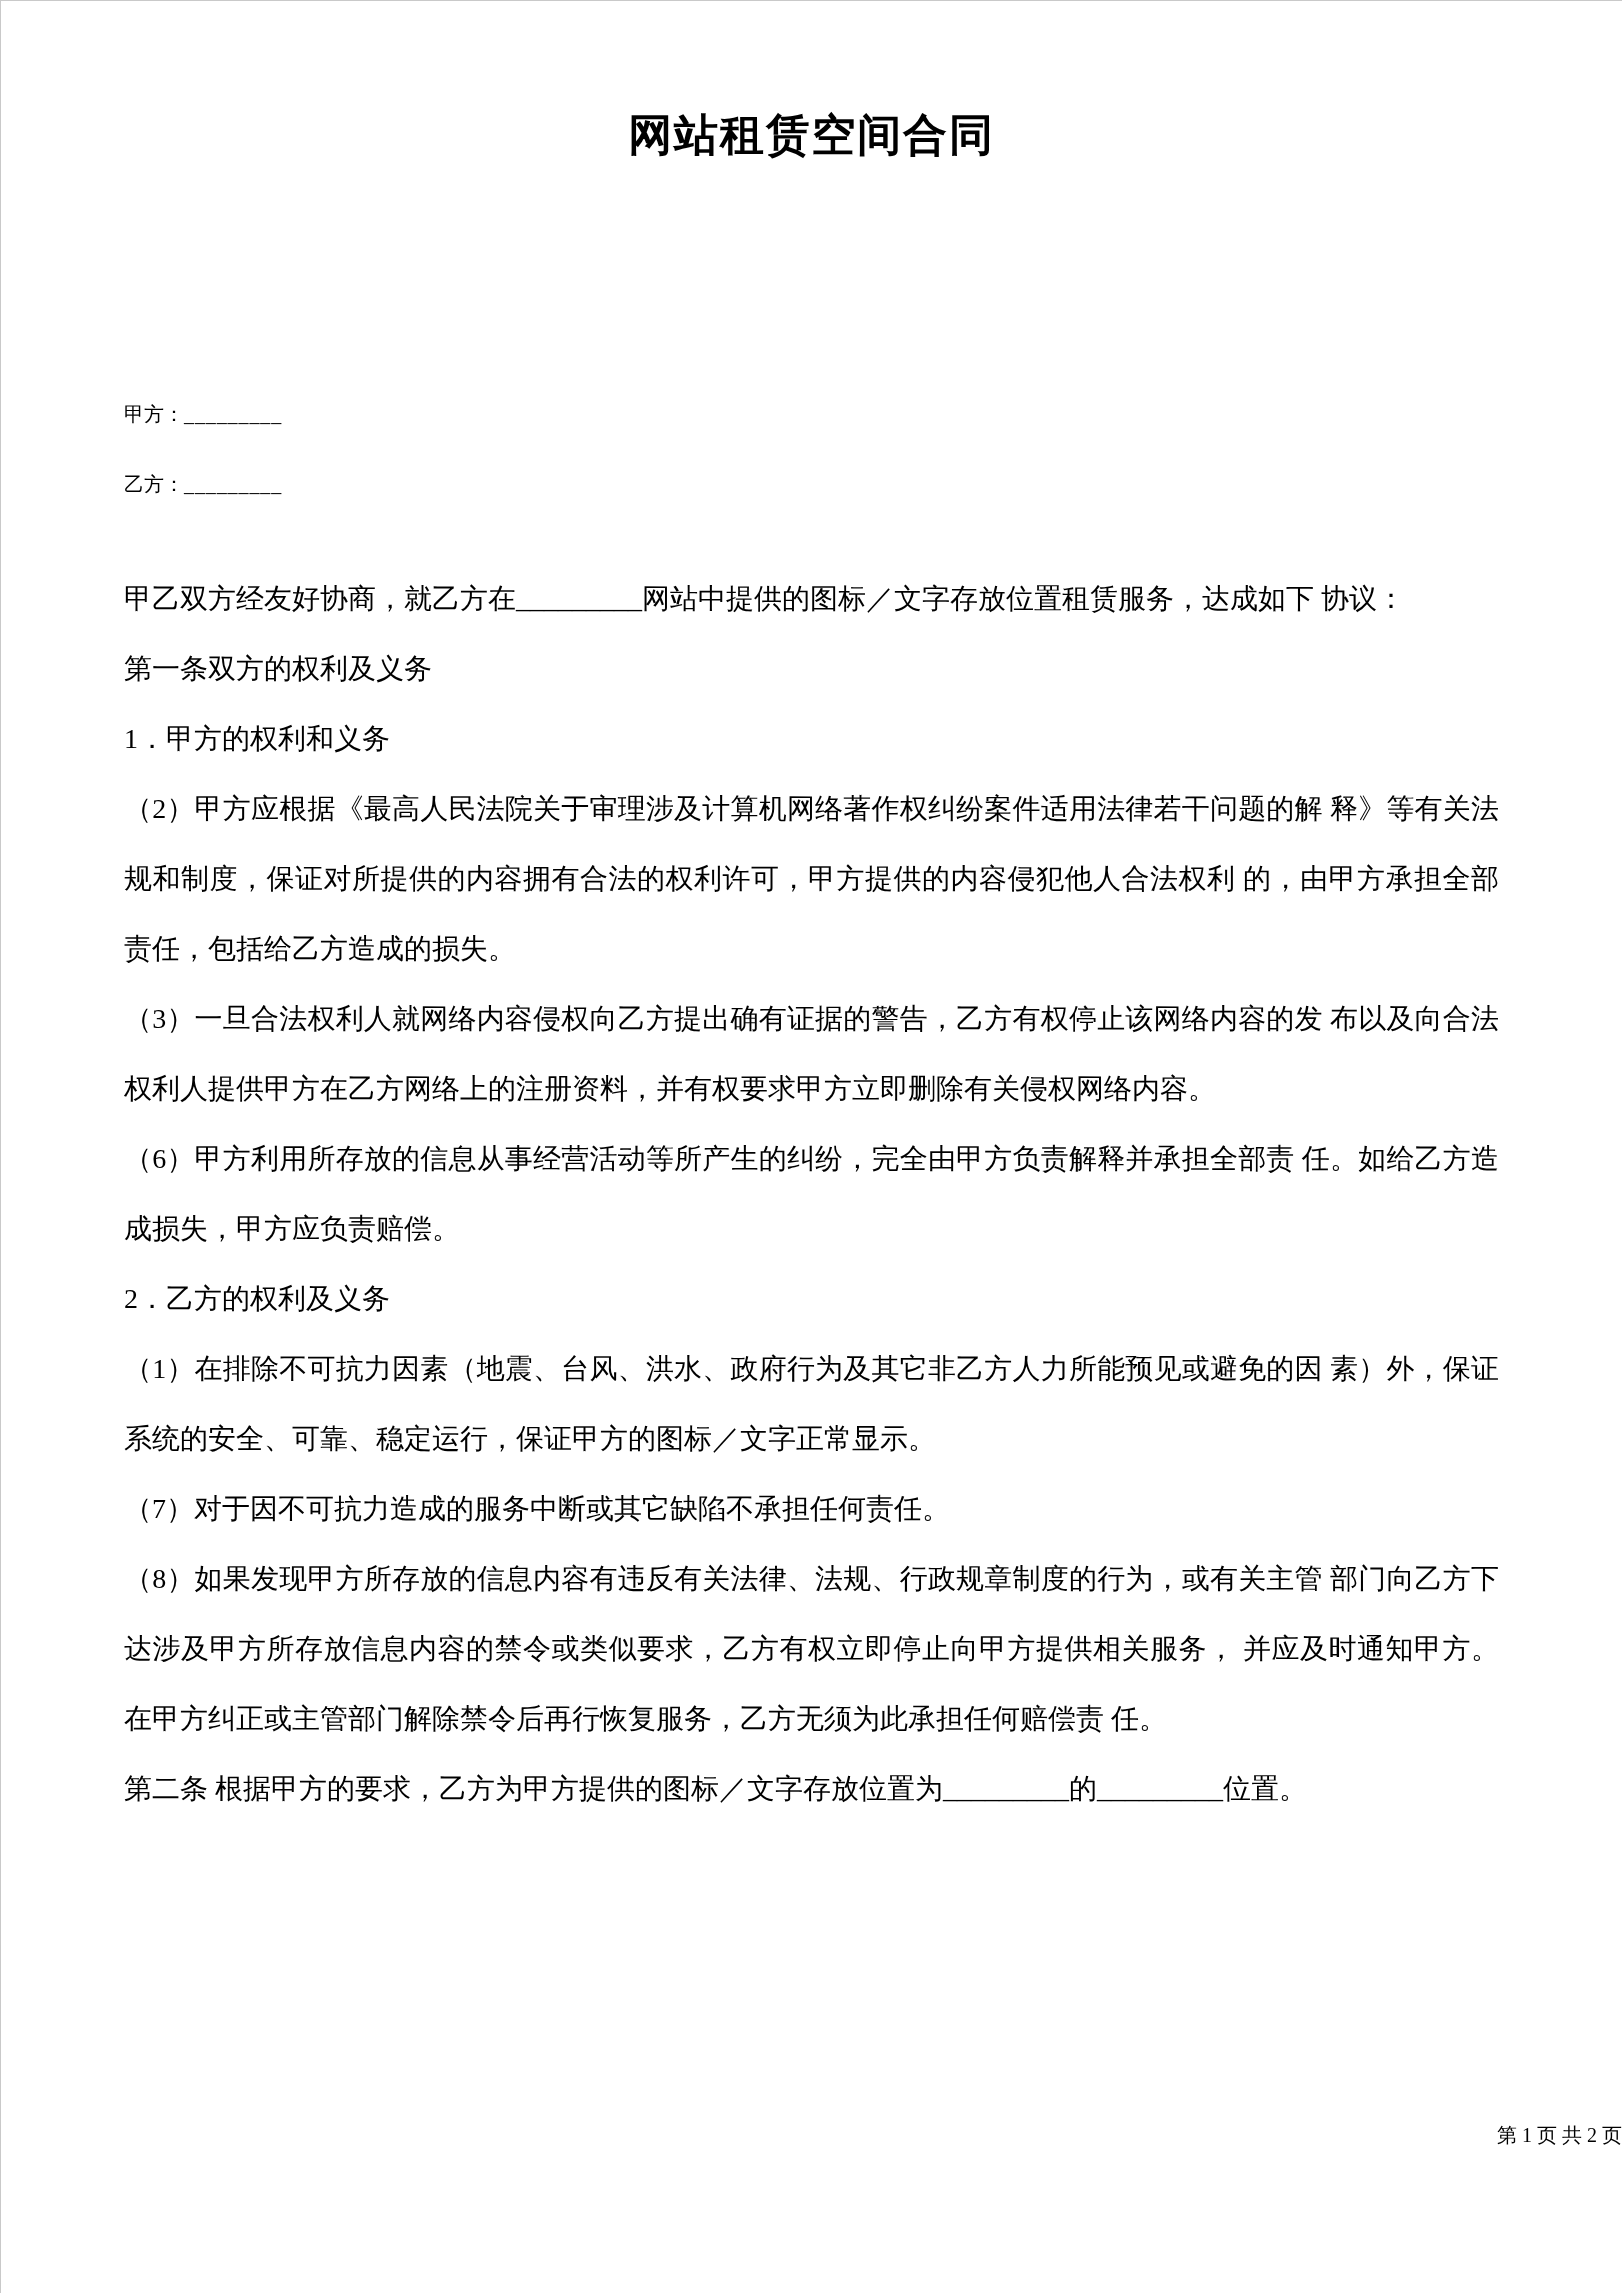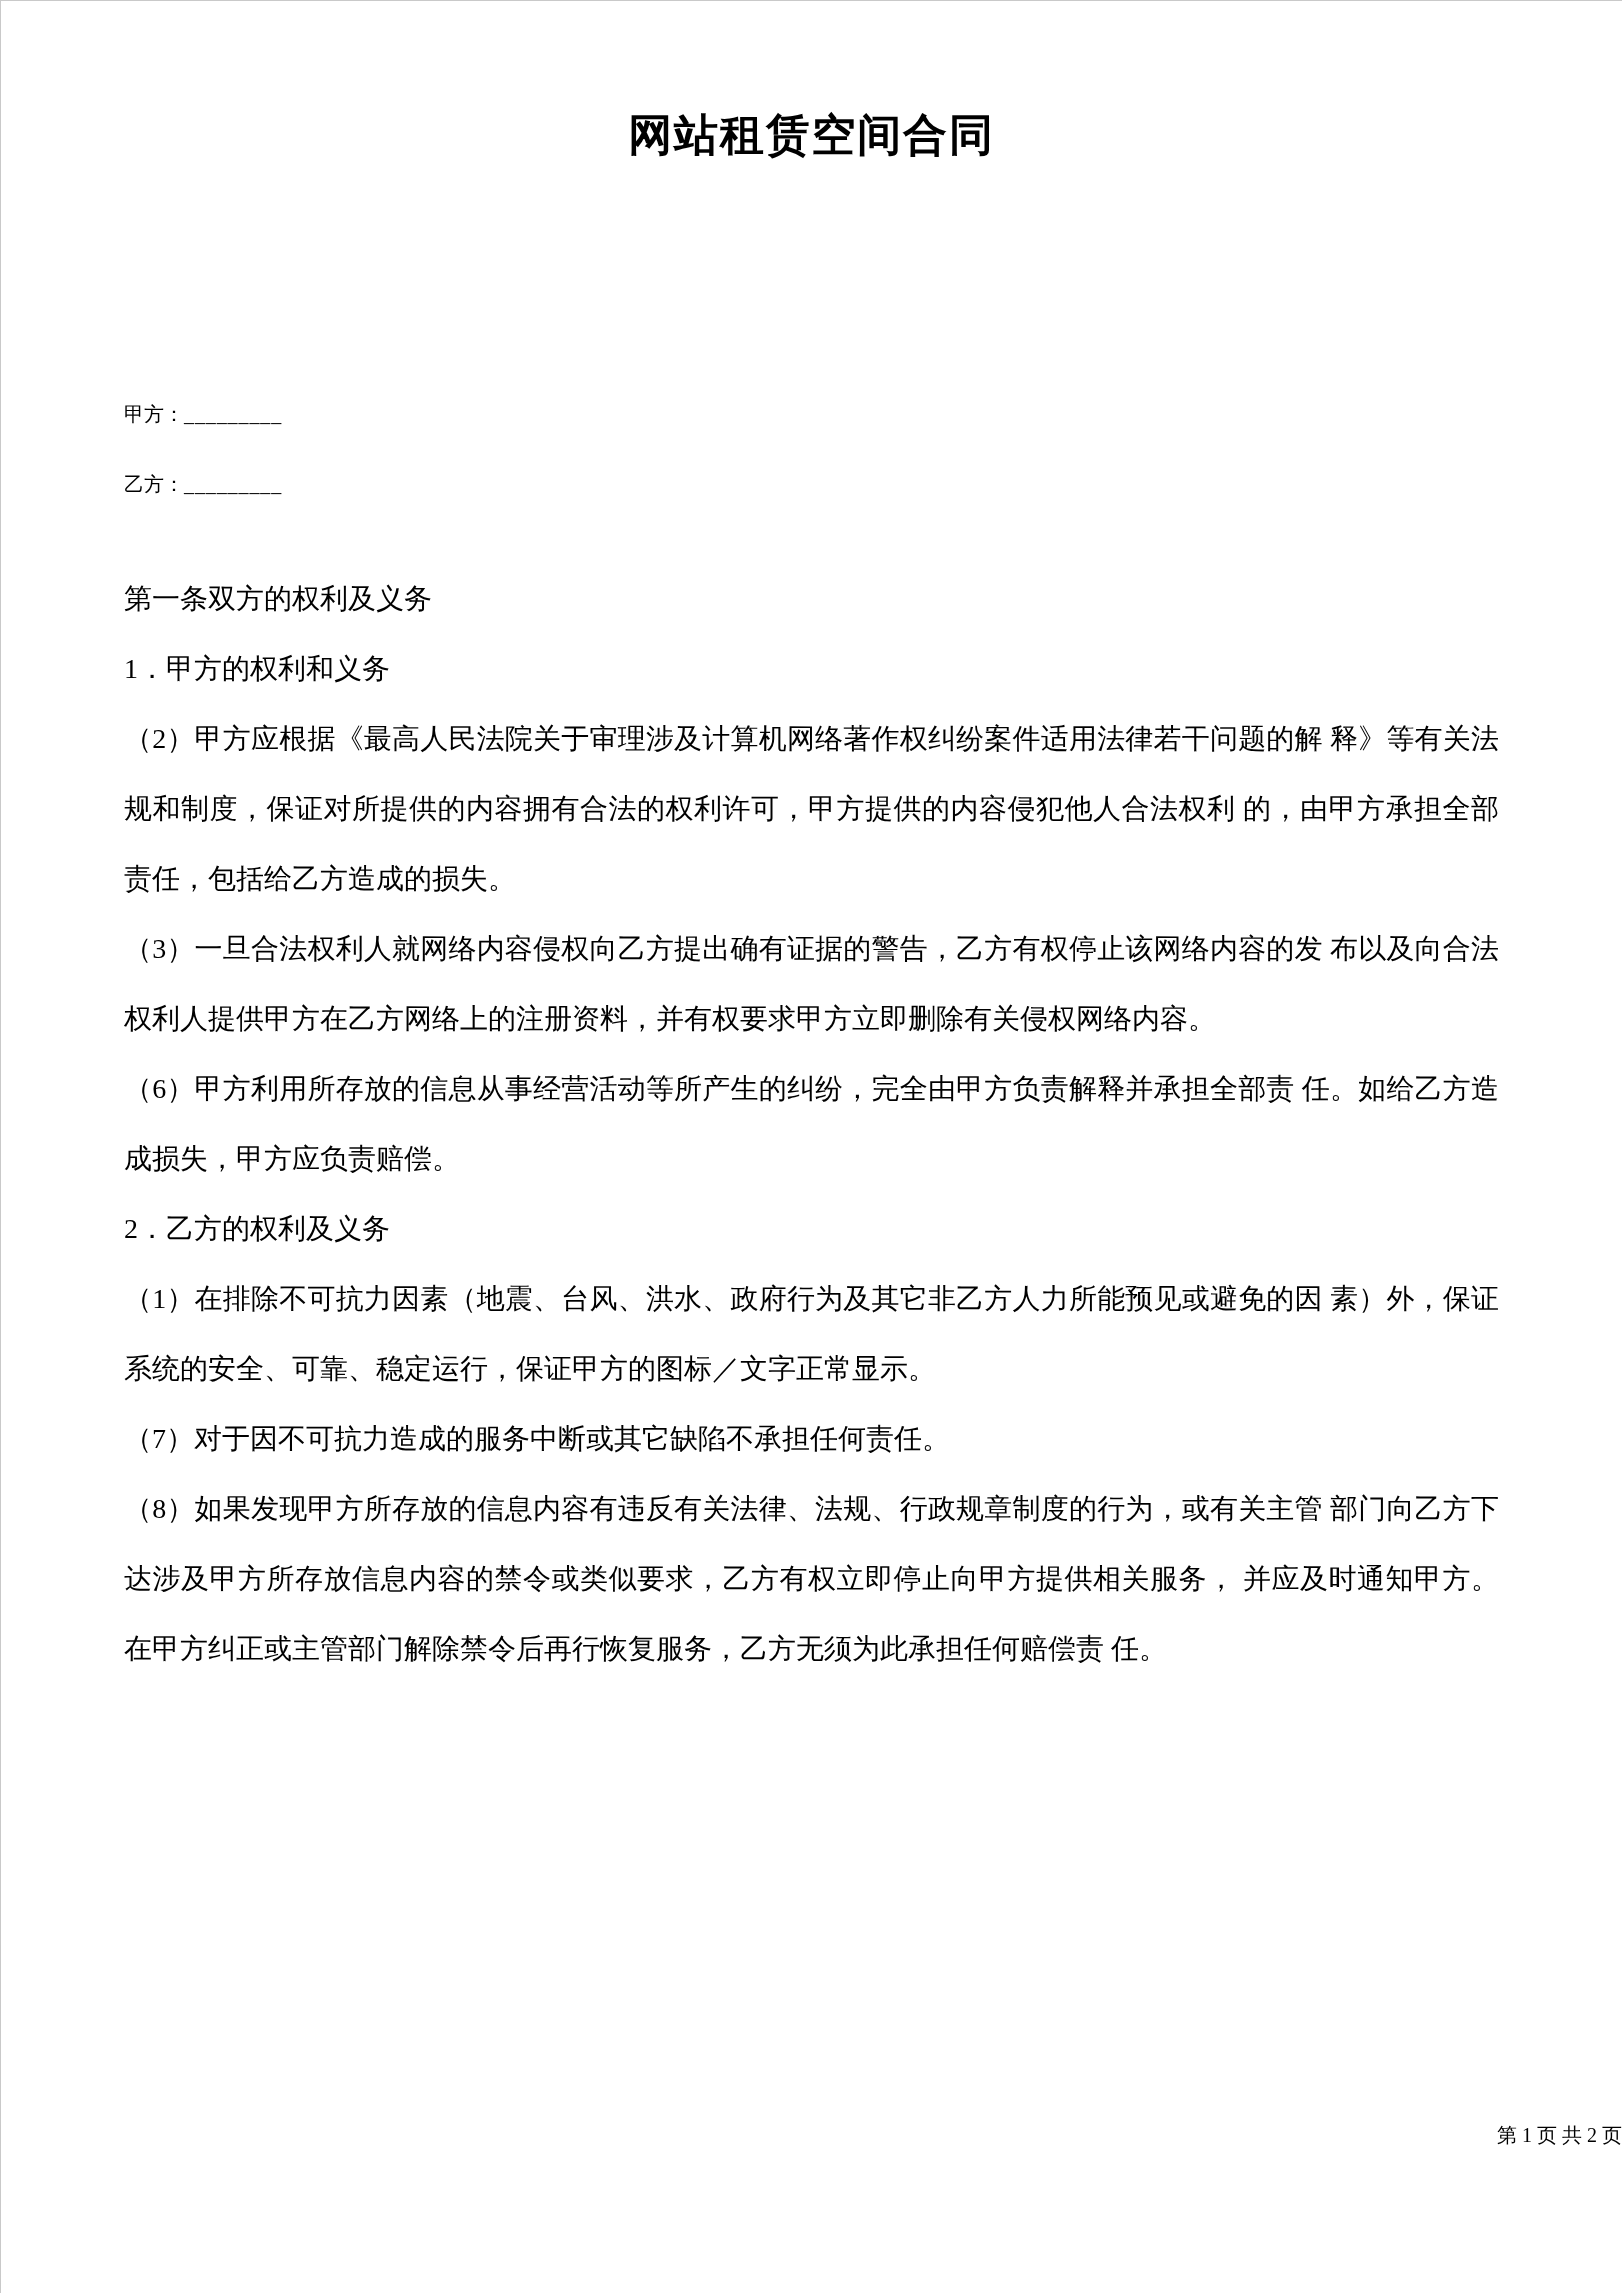--- a/index.html
+++ b/index.html
@@ -67,27 +67,29 @@
 <div class="page">
 
   <h1 class="title">网站租赁空间合同</h1>
 
   <div class="parties">
     <div class="party-line"><span>甲方：</span><span class="blank">_________</span></div>
     <div class="party-line"><span>乙方：</span><span class="blank">_________</span></div>
   </div>
 
   <div class="body">
+    <p>甲乙双方经友好协商，就乙方在_________网站中提供的图标／文字存放位置租赁服务，达成如下 协议：</p>
     <p>第一条双方的权利及义务</p>
     <p>1．甲方的权利和义务</p>
     <p>（2）甲方应根据《最高人民法院关于审理涉及计算机网络著作权纠纷案件适用法律若干问题的解 释》等有关法规和制度，保证对所提供的内容拥有合法的权利许可，甲方提供的内容侵犯他人合法权利 的，由甲方承担全部责任，包括给乙方造成的损失。</p>
     <p>（3）一旦合法权利人就网络内容侵权向乙方提出确有证据的警告，乙方有权停止该网络内容的发 布以及向合法权利人提供甲方在乙方网络上的注册资料，并有权要求甲方立即删除有关侵权网络内容。</p>
     <p>（6）甲方利用所存放的信息从事经营活动等所产生的纠纷，完全由甲方负责解释并承担全部责 任。如给乙方造成损失，甲方应负责赔偿。</p>
     <p>2．乙方的权利及义务</p>
     <p>（1）在排除不可抗力因素（地震、台风、洪水、政府行为及其它非乙方人力所能预见或避免的因 素）外，保证系统的安全、可靠、稳定运行，保证甲方的图标／文字正常显示。</p>
     <p>（7）对于因不可抗力造成的服务中断或其它缺陷不承担任何责任。</p>
     <p>（8）如果发现甲方所存放的信息内容有违反有关法律、法规、行政规章制度的行为，或有关主管 部门向乙方下达涉及甲方所存放信息内容的禁令或类似要求，乙方有权立即停止向甲方提供相关服务， 并应及时通知甲方。在甲方纠正或主管部门解除禁令后再行恢复服务，乙方无须为此承担任何赔偿责 任。</p>
+    <p>第二条  根据甲方的要求，乙方为甲方提供的图标／文字存放位置为_________的_________位置。</p>
   </div>
 
   <div class="footer">第 1 页 共 2 页</div>
 
 </div>
 
 
 </body></html>

